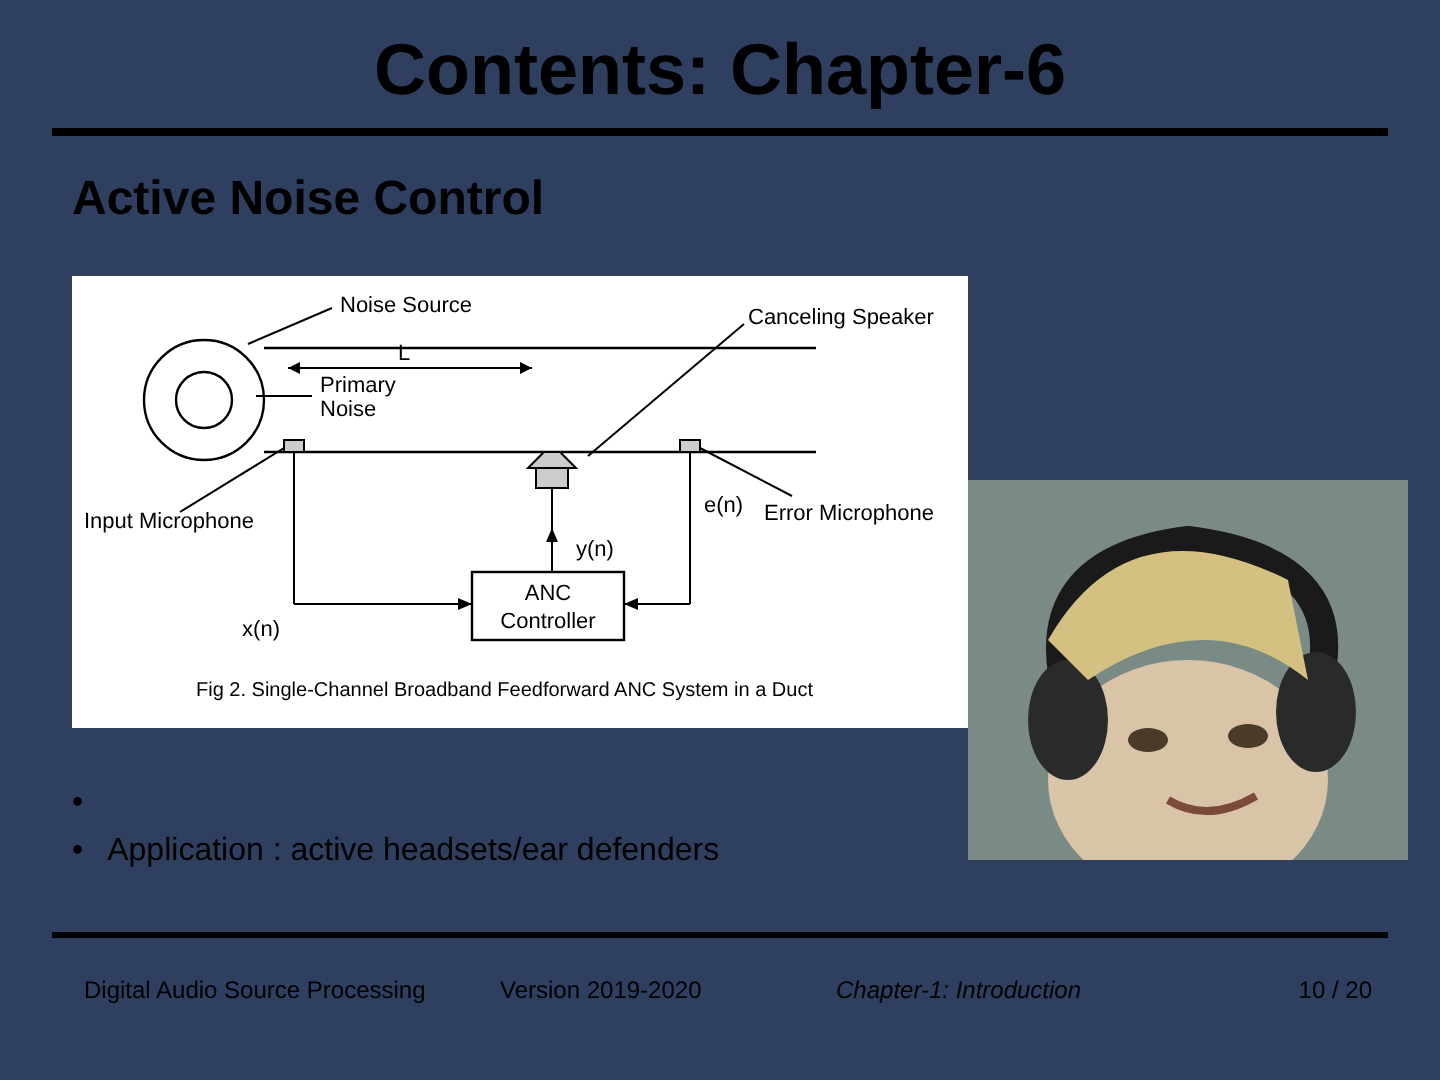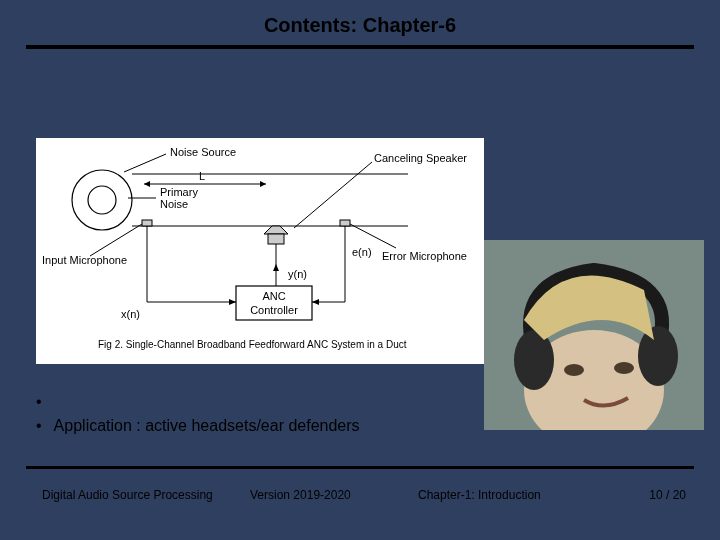--- a/index.html
+++ b/index.html
@@ -8,21 +8,21 @@
     background: #2f3f5f;
     font-family: Arial, Helvetica, sans-serif;
     position: relative;
   }
   .slide {
     position: absolute;
     inset: 0;
   }
   .title {
     color: #000;
-    font-size: 20px;
+    font-size: 36px;
     font-weight: bold;
     text-align: center;
     padding-top: 14px;
   }
   .hr-top {
     border: none;
     border-top: 4px solid #000;
     margin: 8px 26px 0 26px;
   }
   .subtitle {
@@ -80,30 +80,31 @@
     position: absolute;
     left: 0; right: 0;
     top: 488px;
     display: flex;
     padding: 0 30px;
     font-size: 12px;
     color: #000;
   }
   .foot-left { position: absolute; left: 42px; }
   .foot-mid  { position: absolute; left: 250px; }
-  .foot-ch   { position: absolute; left: 418px; }
+  .foot-ch   { position: absolute; left: 418px; font-style: italic; }
   .foot-pg   { position: absolute; right: 34px; }
 </style>
 </head>
 <body>
 
 <div class="slide">
 
   <div class="title">Contents: Chapter-6</div>
   <hr class="hr-top">
+  <div class="subtitle">Active Noise Control</div>
 
   <div class="diagram-box">
     <svg viewBox="0 0 448 226">
 
       <line x1="96" y1="36" x2="372" y2="36" stroke="#000" stroke-width="1.2"></line>
       <line x1="96" y1="88" x2="372" y2="88" stroke="#000" stroke-width="1.2"></line>
 
       <circle cx="66" cy="62" r="30" fill="none" stroke="#000" stroke-width="1.2"></circle>
       <circle cx="66" cy="62" r="14" fill="none" stroke="#000" stroke-width="1.2"></circle>
 

